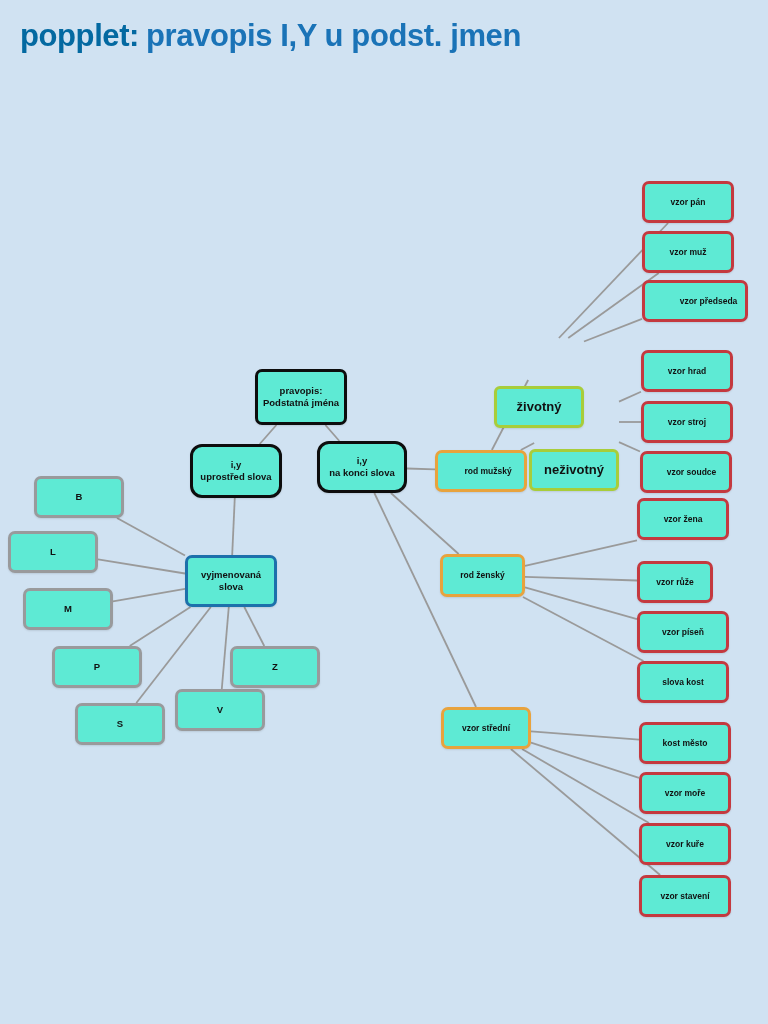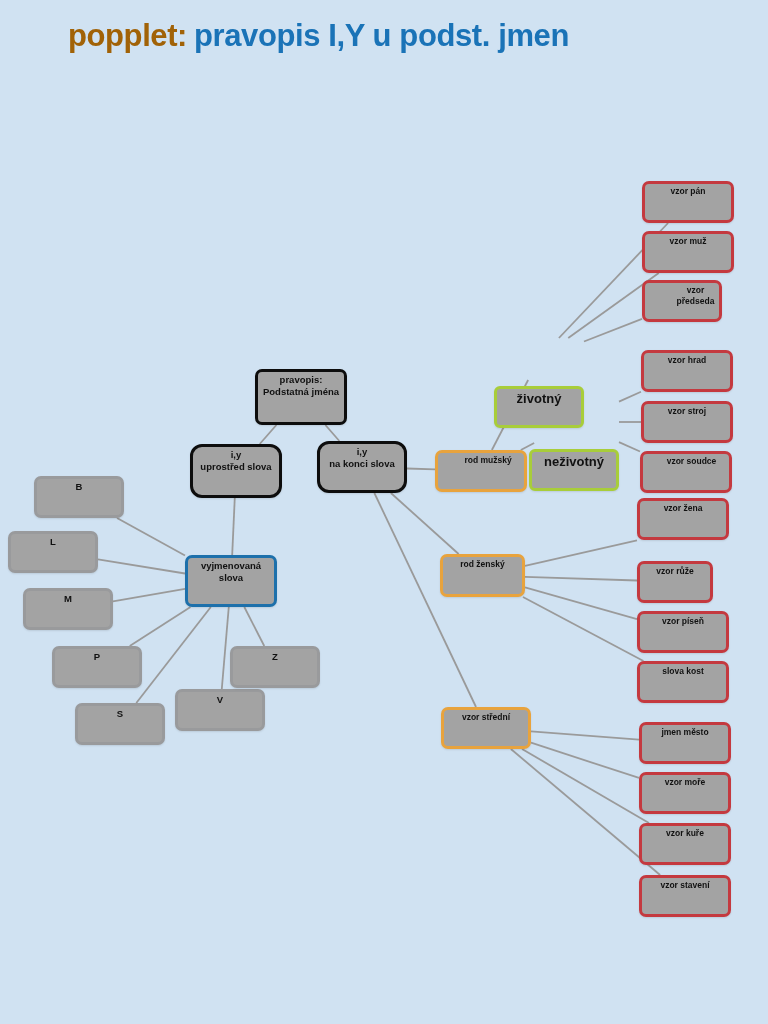--- a/index.html
+++ b/index.html
@@ -30,41 +30,40 @@
   .title-wrap {
     position: absolute;
     left: 20px;
     top: 18px;
     white-space: nowrap;
     font-size: 31px;
     font-weight: bold;
     letter-spacing: -0.4px;
   }
   .title-brand {
-    color: #a16207;
-    margin-left: 48px;
+    color: #0369a1;
   }
   .title-doc {
     color: #1a73b7;
     margin-left: 7px;
   }
   #edges {
     position: absolute;
     left: 0; top: 0;
     width: 768px;
     height: 1024px;
     z-index: 5;
   }
   .node {
     position: absolute;
     box-sizing: border-box;
-    background: #a3a3a3;
+    background: #5eead4;
     border-style: solid;
     display: flex;
-    align-items: flex-start;
+    align-items: center;
     justify-content: center;
     text-align: center;
     z-index: 20;
     color: #111;
     font-weight: bold;
     line-height: 1.25;
     padding: 2px 4px;
   }
   .node .lbl {
     display: block;
@@ -214,21 +213,21 @@
       </div>
       <div class="node n-green" style="left: 529px; top: 401px; width: 90px; height: 42px;">
         <span class="lbl">neživotný</span>
       </div>
       <div class="node n-red" style="left: 642px; top: 181px; width: 92px; height: 42px;">
         <span class="lbl">vzor pán</span>
       </div>
       <div class="node n-red" style="left: 642px; top: 231px; width: 92px; height: 42px;">
         <span class="lbl">vzor muž</span>
       </div>
-      <div class="node n-red" style="left: 642px; top: 280px; width: 80px; height: 42px; padding-left: 31px;">
+      <div class="node n-red" style="left: 642px; top: 280px; width: 106px; height: 42px; padding-left: 31px;">
         <span class="lbl">vzor předseda</span>
       </div>
       <div class="node n-red" style="left: 641px; top: 350px; width: 92px; height: 42px;">
         <span class="lbl">vzor hrad</span>
       </div>
       <div class="node n-red" style="left: 641px; top: 401px; width: 92px; height: 42px;">
         <span class="lbl">vzor stroj</span>
       </div>
       <div class="node n-red" style="left: 640px; top: 451px; width: 92px; height: 42px; padding-left: 15px;">
         <span class="lbl">vzor soudce</span>
@@ -239,21 +238,21 @@
       <div class="node n-red" style="left: 637px; top: 561px; width: 76px; height: 42px;">
         <span class="lbl">vzor růže</span>
       </div>
       <div class="node n-red" style="left: 637px; top: 611px; width: 92px; height: 42px;">
         <span class="lbl">vzor píseň</span>
       </div>
       <div class="node n-red" style="left: 637px; top: 661px; width: 92px; height: 42px;">
         <span class="lbl">slova kost</span>
       </div>
       <div class="node n-red" style="left: 639px; top: 722px; width: 92px; height: 42px;">
-        <span class="lbl">jmen město</span>
+        <span class="lbl">kost město</span>
       </div>
       <div class="node n-red" style="left: 639px; top: 772px; width: 92px; height: 42px;">
         <span class="lbl">vzor moře</span>
       </div>
       <div class="node n-red" style="left: 639px; top: 823px; width: 92px; height: 42px;">
         <span class="lbl">vzor kuře</span>
       </div>
       <div class="node n-red" style="left: 639px; top: 875px; width: 92px; height: 42px;">
         <span class="lbl">vzor stavení</span>
       </div>

